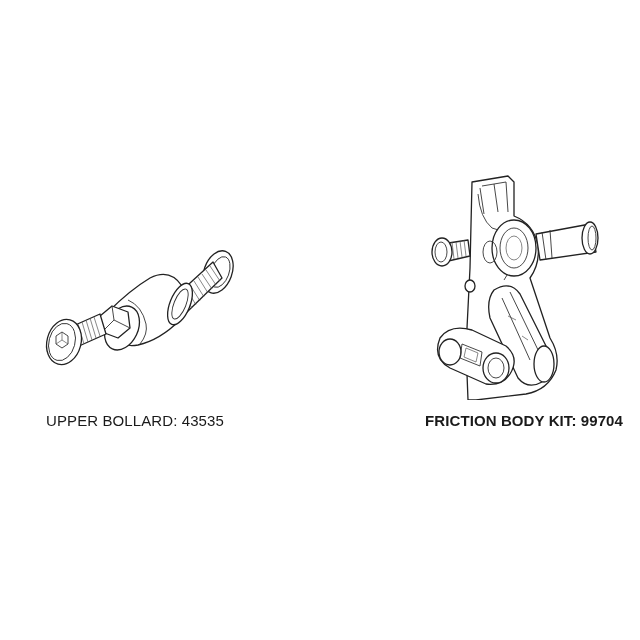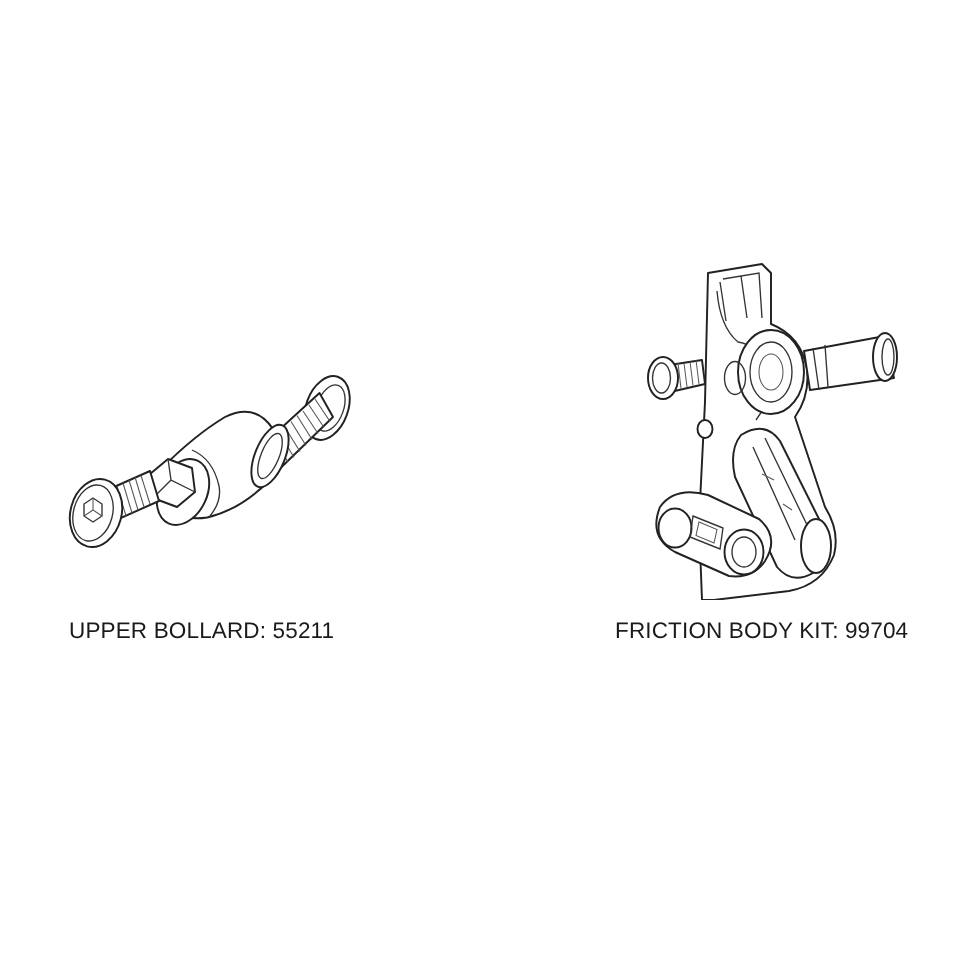--- a/index.html
+++ b/index.html
@@ -14,21 +14,21 @@
     .caption {
       position: absolute;
       font-size: 15px;
       color: #1a1a1a;
       letter-spacing: 0.1px;
       white-space: nowrap;
     }
     #bollard-drawing { left: 30px; top: 220px; width: 230px; height: 160px; }
     #friction-drawing { left: 410px; top: 168px; width: 210px; height: 232px; }
     #bollard-caption { left: 46px; top: 412px; }
-    #friction-caption { left: 410px; top: 412px; }
+    #friction-caption { left: 425px; top: 412px; font-weight: bold; }
     svg .ln { fill: #fff; stroke: #222; stroke-width: 1.3; stroke-linejoin: round; }
     svg .th { fill: none; stroke: #333; stroke-width: 0.9; }
     svg .lt { fill: none; stroke: #555; stroke-width: 0.7; }
   </style>
 </head>
 <body>
 
 <div class="part" id="bollard-drawing">
   <svg width="230" height="160" viewBox="0 0 230 160">
 
@@ -116,14 +116,14 @@
     <ellipse class="ln" cx="40" cy="184" rx="11" ry="13"></ellipse>
     <ellipse class="ln" cx="86" cy="200" rx="13" ry="15"></ellipse>
     <ellipse class="th" cx="86" cy="200" rx="8" ry="10"></ellipse>
     <path class="th" d="M52 176 L72 184 L70 198 L50 190 Z"></path>
     <path class="lt" d="M56 180 L68 185 L66 194 L54 189 Z"></path>
 
     <path class="lt" d="M98 148 L106 152 M112 168 L118 172"></path>
   </svg>
 </div>
 
-<div class="caption" id="bollard-caption">UPPER BOLLARD: 55211</div>
+<div class="caption" id="bollard-caption">UPPER BOLLARD: 43535</div>
 <div class="caption" id="friction-caption">FRICTION BODY KIT: 99704</div>
 
 </body></html>

